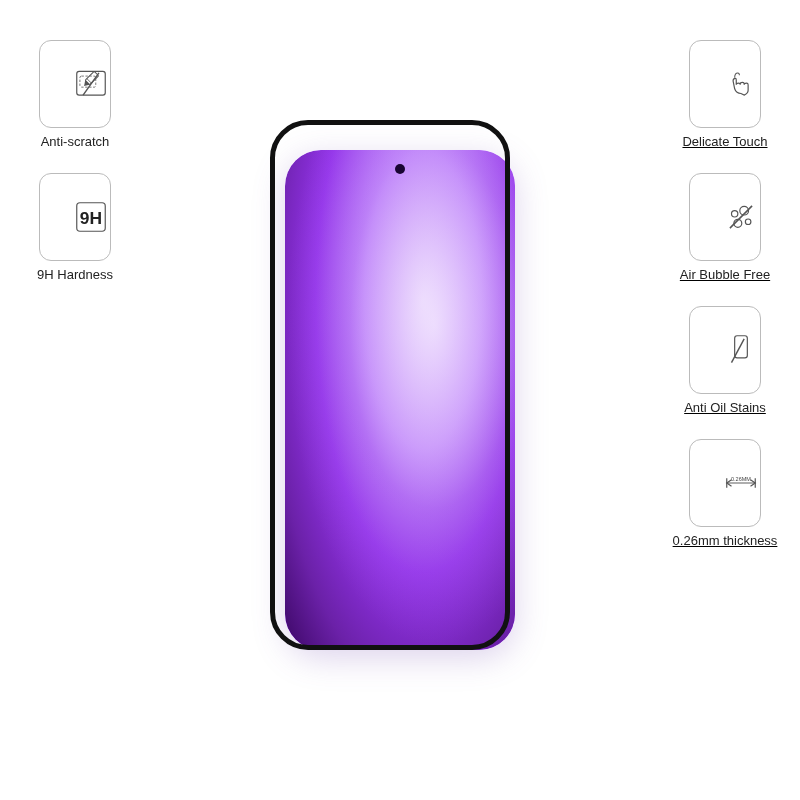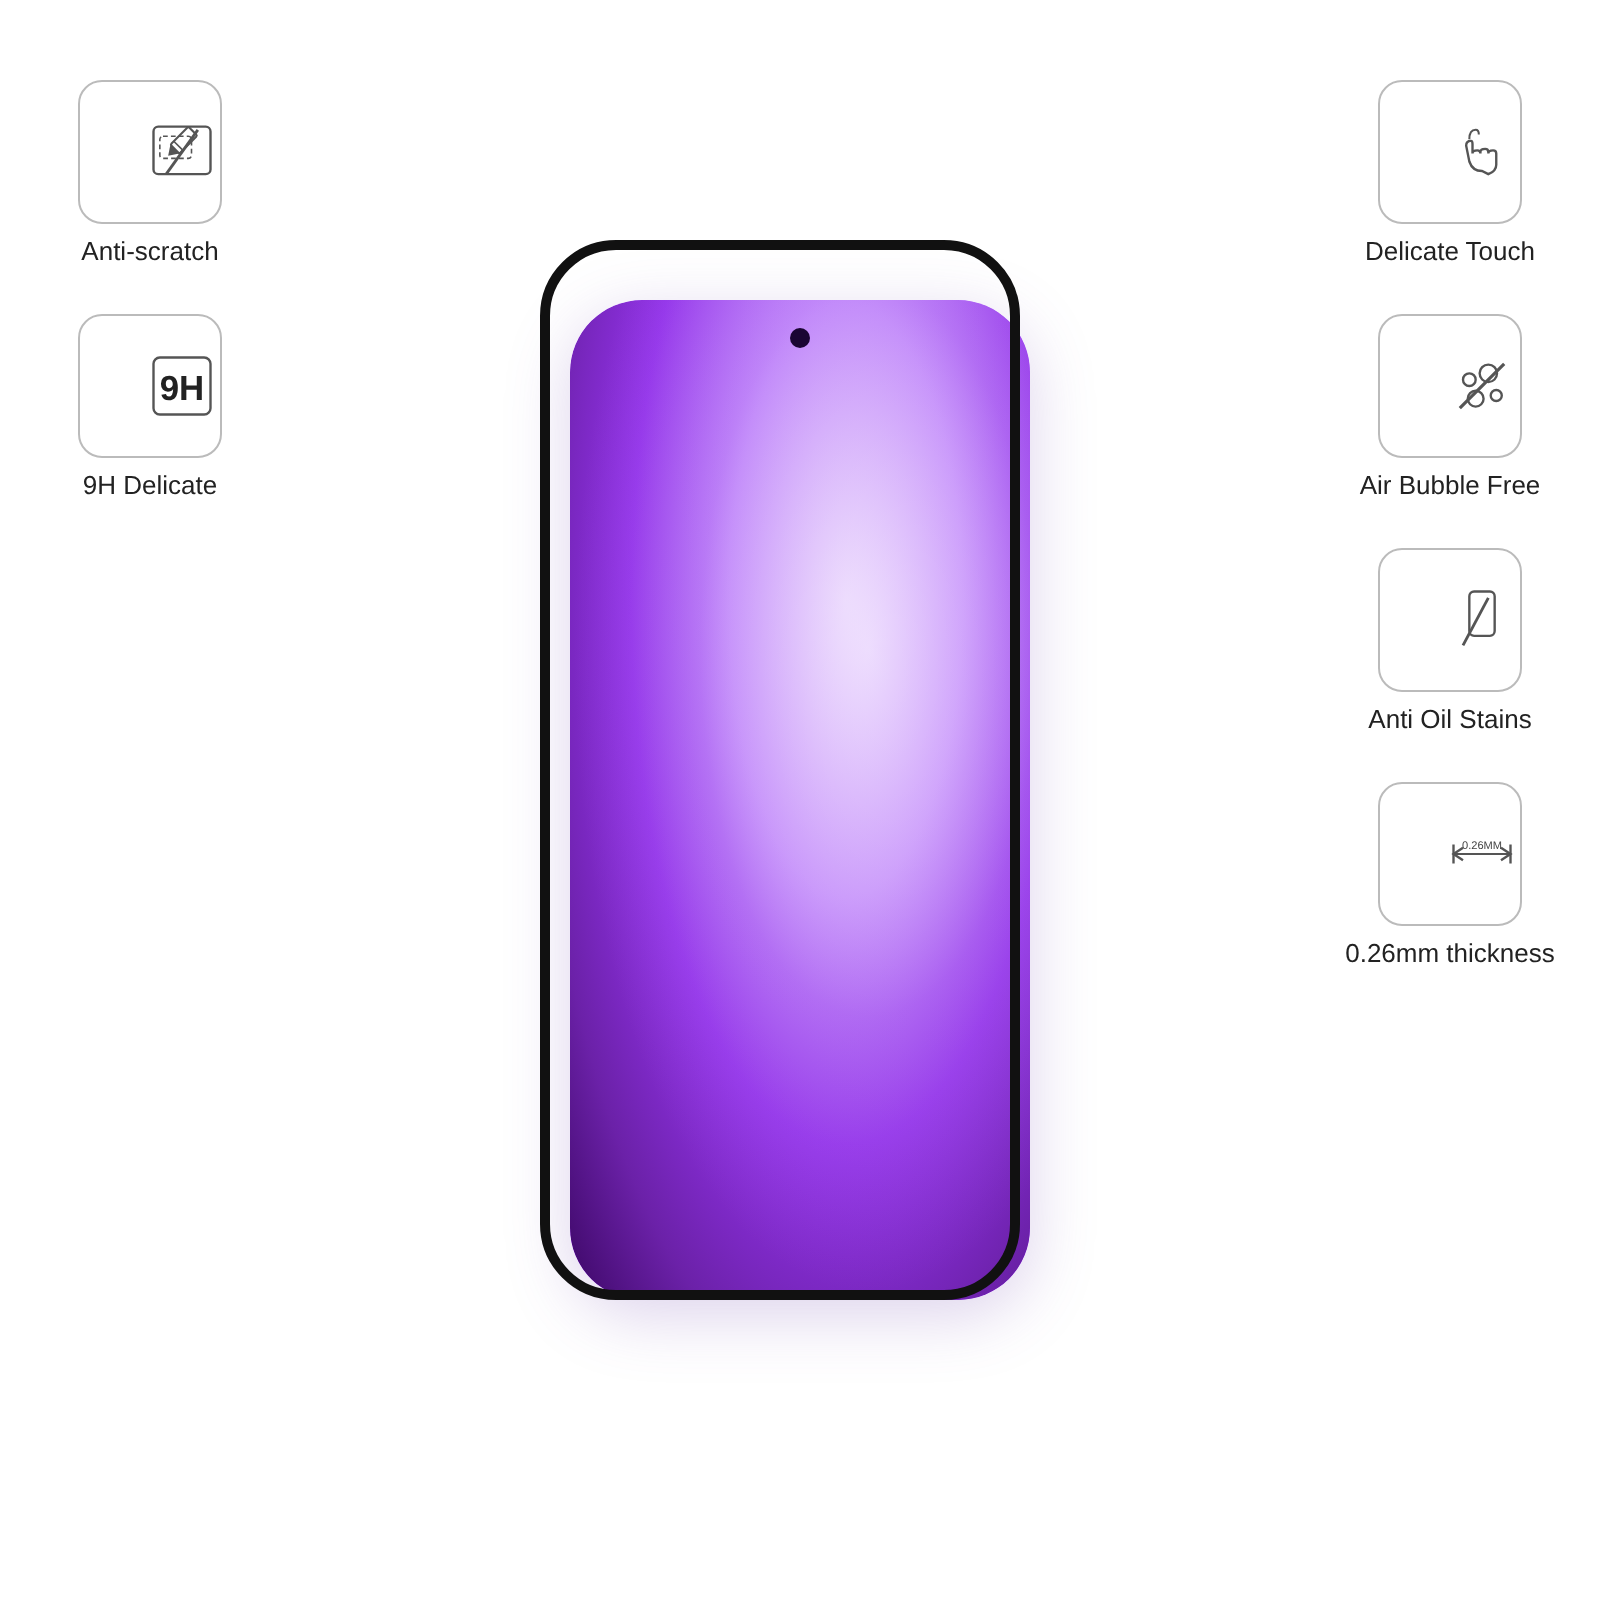--- a/index.html
+++ b/index.html
@@ -102,33 +102,34 @@
 
     
     .features-right {
       position: absolute;
       right: 10px;
       top: 40px;
       display: flex;
       flex-direction: column;
       gap: 24px;
       align-items: center;
+      text-decoration: underline;
     }
 
     .feature-item {
       display: flex;
       flex-direction: column;
       align-items: center;
       gap: 6px;
       width: 130px;
     }
 
     .feature-icon-box {
       width: 72px;
-      height: 72px;
+      height: 88px;
       border: 1.5px solid #bbb;
       border-radius: 12px;
       display: flex;
       align-items: center;
       justify-content: center;
       background: #fff;
       padding-left: 32px;
     }
 
     .feature-label {
@@ -171,21 +172,21 @@
 
 
 
     <div class="feature-item">
       <div class="feature-icon-box">
         <svg width="48" height="48" viewBox="0 0 48 48">
           <rect x="6" y="6" width="36" height="36" rx="4" fill="none" stroke="#555" stroke-width="1.5"></rect>
           <text x="24" y="33" text-anchor="middle" font-size="22" font-weight="bold" fill="#222" font-family="Arial">9H</text>
         </svg>
       </div>
-      <span class="feature-label">9H Delicate</span>
+      <span class="feature-label">9H Hardness</span>
     </div>
 
 
   </div>
 
   <div class="phone-area">
     <div class="phone-body">
       <div class="phone-screen">
         <div class="phone-camera"></div>
       </div>

